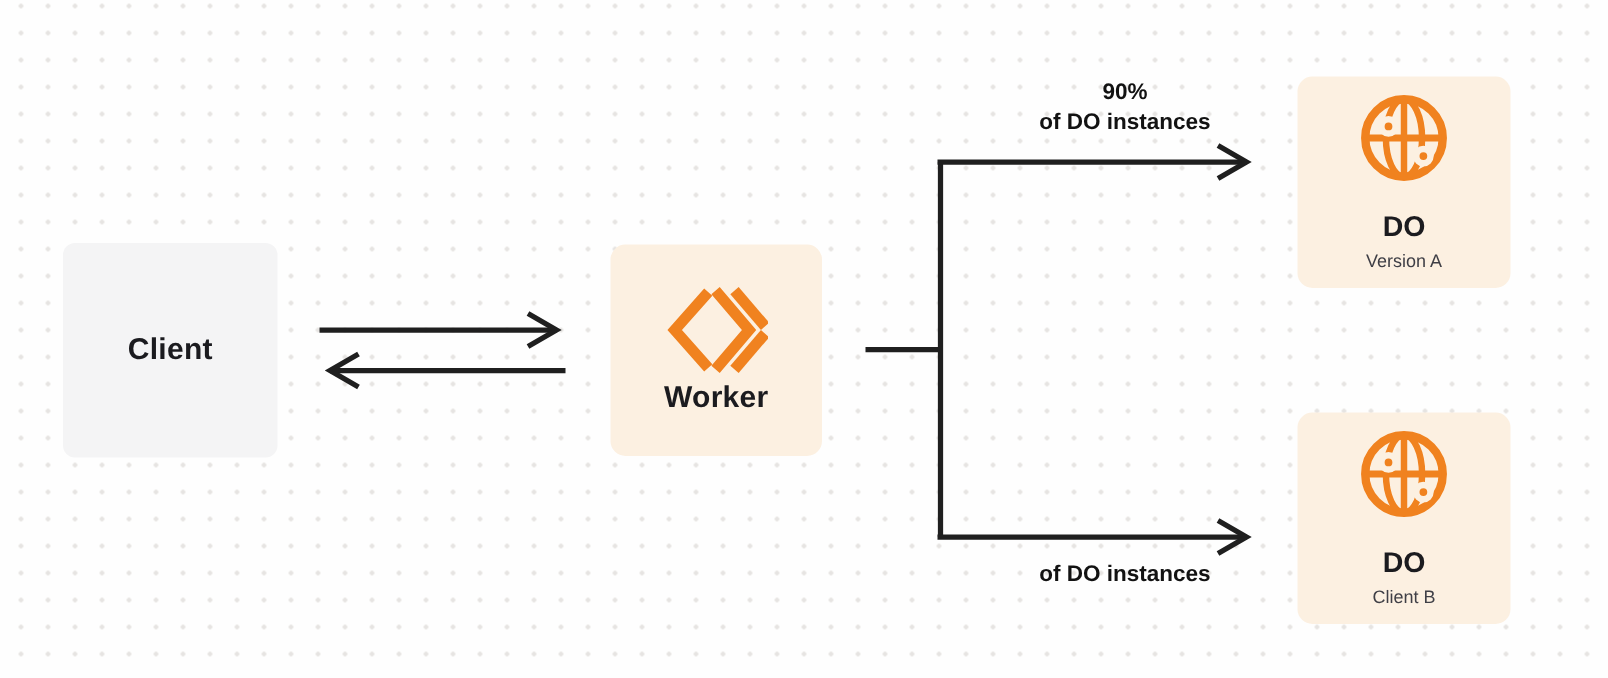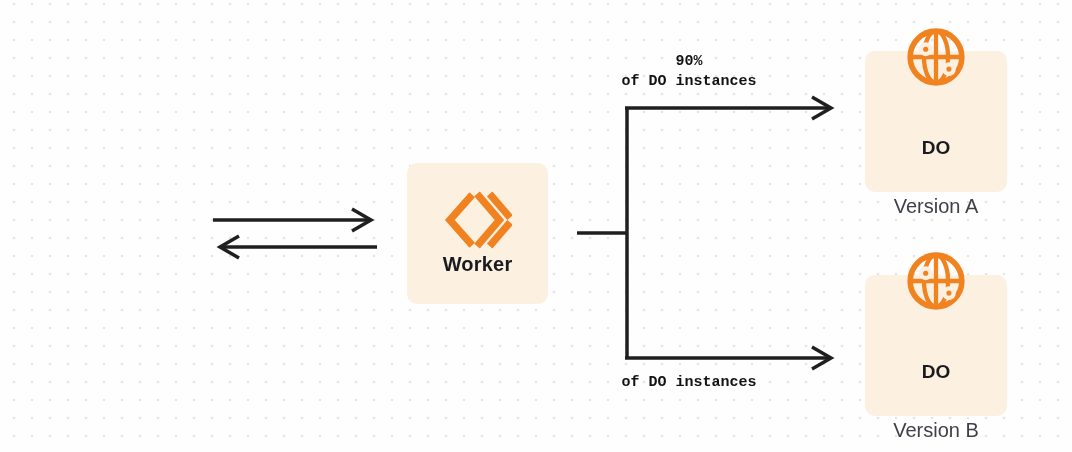--- a/index.html
+++ b/index.html
@@ -34,43 +34,41 @@
     left:42px;top:162px;width:143px;height:143px;
     background:var(--client-bg);border-radius:8px;
   }
   .node.worker{
     left:407px;top:163px;width:141px;height:141px;
     background:var(--node-cream-bg);
   }
   .node.do-box{
     left:865px;width:142px;height:141px;
     background:var(--node-cream-bg);
-    gap:32px;
   }
   .node.do-a{top:51px;}
   .node.do-b{top:275px;}
   .node-label{
     font-size:20px;font-weight:700;color:var(--text-dark);
     letter-spacing:.2px;
   }
   .worker .node-label{margin-top:0;}
   .do-title{font-size:19px;font-weight:700;color:var(--text-dark);margin-top:14px;line-height:1.1;}
-  .do-subtitle{font-size:20px;font-weight:400;color:var(--text-gray);margin-top:5px;line-height:1.1;}
+  .do-subtitle{font-size:12px;font-weight:400;color:var(--text-gray);margin-top:5px;line-height:1.1;}
   .logo-stroke{stroke:var(--accent-orange);fill:none;}
   .globe-stroke{stroke:var(--accent-orange);fill:none;}
   .globe-dot{fill:var(--accent-orange);stroke:var(--node-cream-bg);}
   .edges{position:absolute;left:0;top:0;pointer-events:none;}
   .arrow-stroke{stroke:var(--arrow-color);fill:none;stroke-width:3.5px;}
   .arrow-head{stroke:var(--arrow-color);fill:none;stroke-width:3.5px;}
   .branch-label{
-    position:absolute;left:589px;width:200px;
+    position:absolute;left:650px;width:200px;
     text-align:center;
     font-size:15px;font-weight:700;color:#121212;
     line-height:20px;
-    font-family:Liberation Mono, monospace;
   }
   .branch-label.top{top:52px;}
   .branch-label.bottom{top:373px;}
 </style>
 </head>
 <body>
 
 <div class="canvas">
 
   <svg class="edges" width="1072" height="452" viewBox="0 0 1072 452" aria-hidden="true">
@@ -93,20 +91,23 @@
   </svg>
 
   <div class="branch-label top">
     <div>90%</div>
     <div>of DO instances</div>
   </div>
   <div class="branch-label bottom">
     <div>of DO instances</div>
   </div>
 
+  <div class="node client">
+    <span class="node-label">Client</span>
+  </div>
 
   <div class="node worker">
     <span>
       <svg width="68" height="58" viewBox="0 0 70 58" aria-hidden="true">
         <polyline class="logo-stroke" stroke-width="7.5" points="29,3 6,29 29,55"></polyline>
         <polyline class="logo-stroke" stroke-width="7.5" points="34,2 57,29 34,56"></polyline>
         <polyline class="logo-stroke" stroke-width="7.5" points="47,2 68,26.5"></polyline>
         <polyline class="logo-stroke" stroke-width="7.5" points="68,31.5 47,56"></polyline>
       </svg>
     </span>
@@ -133,16 +134,16 @@
       <svg width="62" height="62" viewBox="0 0 72 72" aria-hidden="true">
         <circle class="globe-stroke" stroke-width="6.5" cx="36" cy="36" r="30"></circle>
         <line class="globe-stroke" stroke-width="5.5" x1="7" y1="36" x2="65" y2="36"></line>
         <ellipse class="globe-stroke" stroke-width="5" cx="36" cy="36" rx="14" ry="30"></ellipse>
         <line class="globe-stroke" stroke-width="5" x1="36" y1="6" x2="36" y2="66"></line>
         <circle class="globe-dot" stroke-width="5" cx="24" cy="27" r="5.5"></circle>
         <circle class="globe-dot" stroke-width="5" cx="51" cy="50" r="5.5"></circle>
       </svg>
     </span>
     <span class="do-title">DO</span>
-    <span class="do-subtitle">Version B</span>
+    <span class="do-subtitle">Client B</span>
   </div>
 
 </div>
 
 </body></html>

